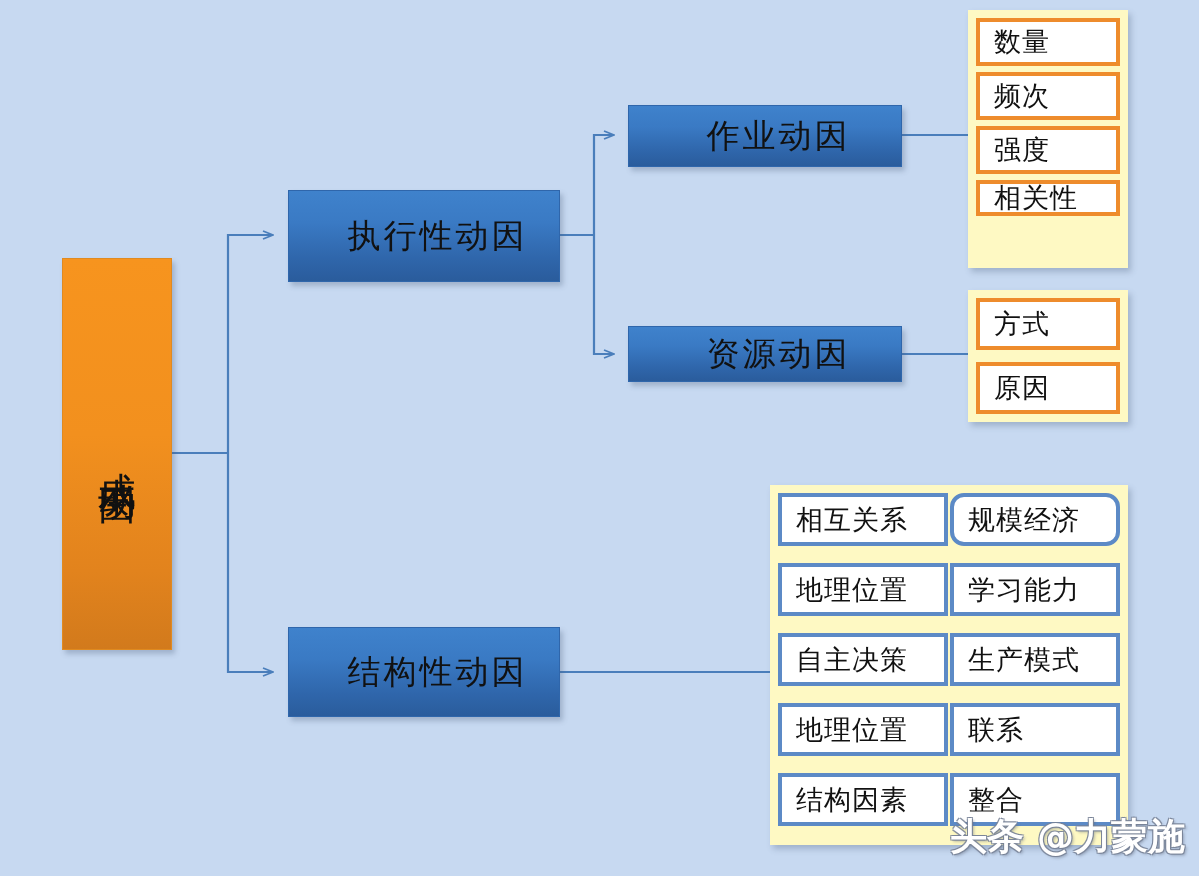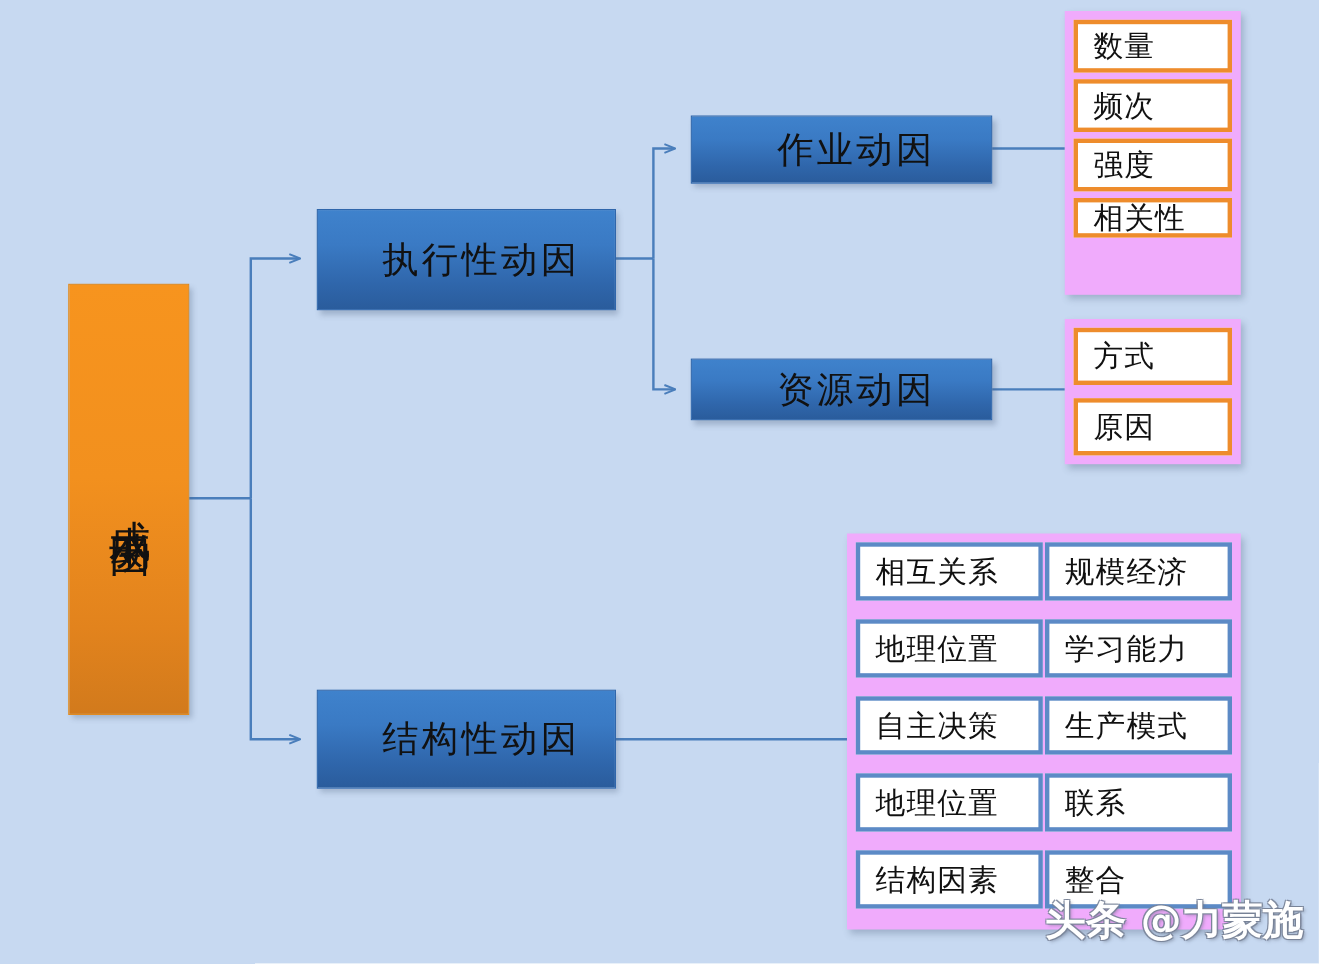--- a/index.html
+++ b/index.html
@@ -53,21 +53,21 @@
   }
   .node-label {
     font-size: 33px;
     letter-spacing: 3px;
   }
 
   
   .panel {
     position: absolute;
     box-sizing: border-box;
-    background: #f0abfc;
+    background: #fef9c3;
     box-shadow: 3px 4px 6px rgba(70,90,120,0.30);
     padding: 8px;
   }
   .panel-col {
     display: flex;
     flex-direction: column;
   }
   .panel-grid {
     display: flex;
     flex-direction: row;
@@ -180,21 +180,21 @@
 
   <div class="panel panel-grid" style="left:770px; top:485px; width:358px; height:360px;">
     <div class="grid-col">
       <div class="leaf leaf-blue" style="height:53px; margin-bottom:17px;">相互关系</div>
       <div class="leaf leaf-blue" style="height:53px; margin-bottom:17px;">地理位置</div>
       <div class="leaf leaf-blue" style="height:53px; margin-bottom:17px;">自主决策</div>
       <div class="leaf leaf-blue" style="height:53px; margin-bottom:17px;">地理位置</div>
       <div class="leaf leaf-blue" style="height:53px;">结构因素</div>
     </div>
     <div class="grid-col">
-      <div class="leaf leaf-blue" style="height:53px; margin-bottom:17px;">规模经济</div>
+      <div class="leaf leaf-blue" style="height:53px; margin-bottom:17px;border-radius:14px;">规模经济</div>
       <div class="leaf leaf-blue" style="height:53px; margin-bottom:17px;">学习能力</div>
       <div class="leaf leaf-blue" style="height:53px; margin-bottom:17px;">生产模式</div>
       <div class="leaf leaf-blue" style="height:53px; margin-bottom:17px;">联系</div>
       <div class="leaf leaf-blue" style="height:53px;">整合</div>
     </div>
   </div>
 
   <div id="watermark">
     <span>头条 @力蒙施</span>
   </div>

